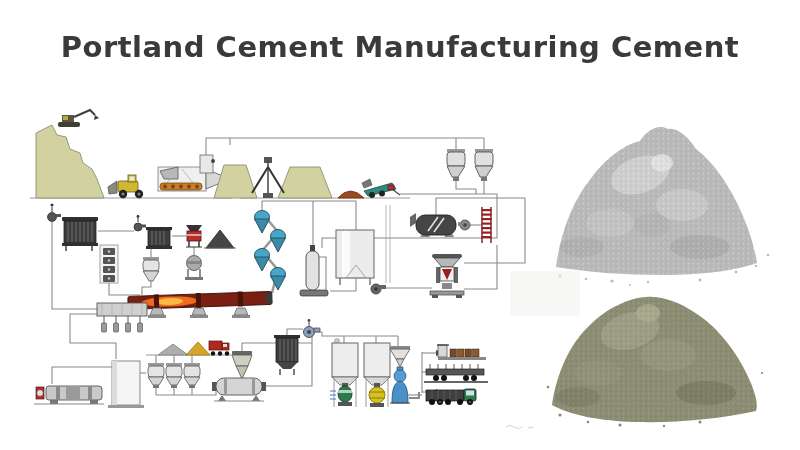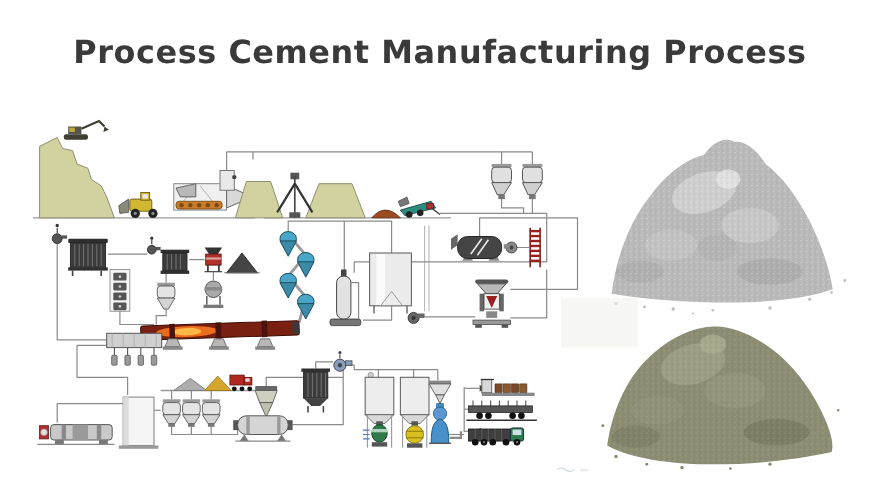--- a/index.html
+++ b/index.html
@@ -16,21 +16,21 @@
   .arr{fill:#444;}
   .ground{stroke:#999;stroke-width:1.2;fill:none;}
   .rib{stroke:#858585;stroke-width:0.7;}
   .dk{fill:#3c3c3c;stroke:#222;stroke-width:0.8;}
   .lt{fill:#e4e4e4;stroke:#555;stroke-width:0.8;}
 </style>
 </head>
 <body>
 
 <div class="canvas">
-  <h1 class="title">Process Cement Manufacturing Process</h1>
+  <h1 class="title">Portland Cement Manufacturing Cement</h1>
 
   <svg width="800" height="345" viewBox="0 0 800 345">
     <defs>
       <path id="moundA" d="M556,162 C560,130 572,96 592,72 C604,56 622,40 640,36 C646,26 658,18 668,24 C678,22 690,34 696,44 C712,56 726,76 736,96 C746,116 754,138 757,158 C735,166 700,170 664,170 C624,170 586,167 556,162 Z"></path>
       <path id="moundB" d="M552,300 C556,272 568,240 590,220 C606,204 628,193 646,192 C664,190 686,200 704,214 C722,228 740,252 750,276 C756,290 758,300 756,306 C720,314 676,318 636,317 C600,316 570,310 552,300 Z"></path>
       <clipPath id="clipA">
           <use href="#moundA"></use>
         </clipPath>
       <clipPath id="clipB">
           <use href="#moundB"></use>

